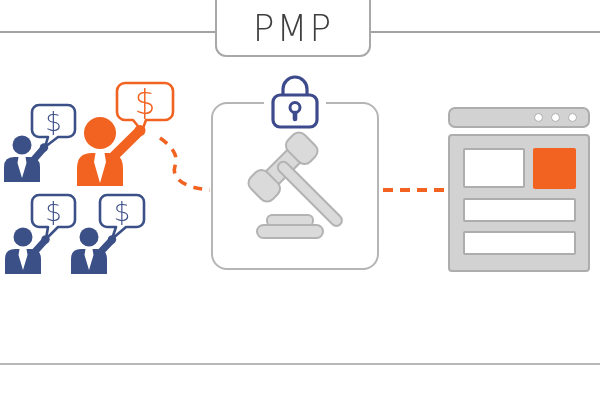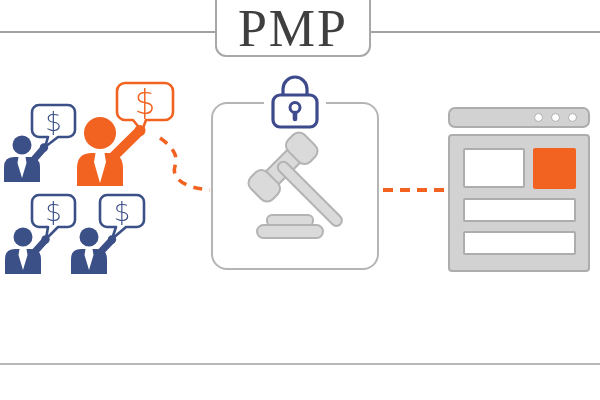--- a/index.html
+++ b/index.html
@@ -11,22 +11,22 @@
   .hline.top{top:31px;}
   .hline.bottom{top:363px;background:var(--line_gray_light);}
 
   .pmp-box{
     position:absolute;left:215px;top:-14px;width:156px;height:71px;
     background:#fff;border:2px solid var(--box_border);border-radius:11px;
     box-sizing:border-box;display:flex;align-items:center;justify-content:center;
     padding-top:14px;
   }
   .pmp-title{
-    font-size:52px;font-weight:200;letter-spacing:2px;color:var(--title_color);
-    line-height:1;transform:scaleY(1.02);font-family:Liberation Serif, serif;
+    font-size:36px;font-weight:200;letter-spacing:2px;color:var(--title_color);
+    line-height:1;transform:scaleY(1.02);
   }
 
   .bidders-svg{position:absolute;left:0;top:70px;}
   .bubble{fill:#fff;stroke-width:2.6px;stroke-linejoin:round;}
   .bubble.blue{stroke:var(--blue);}
   .bubble.orange{stroke:var(--orange);}
   .bubble-text{font-family:"DejaVu Sans","Liberation Sans",sans-serif;font-weight:200;}
   .bubble-text.blue{fill:var(--blue);}
   .bubble-text.orange{fill:var(--orange);}
   .pfill.blue{fill:var(--blue);}

